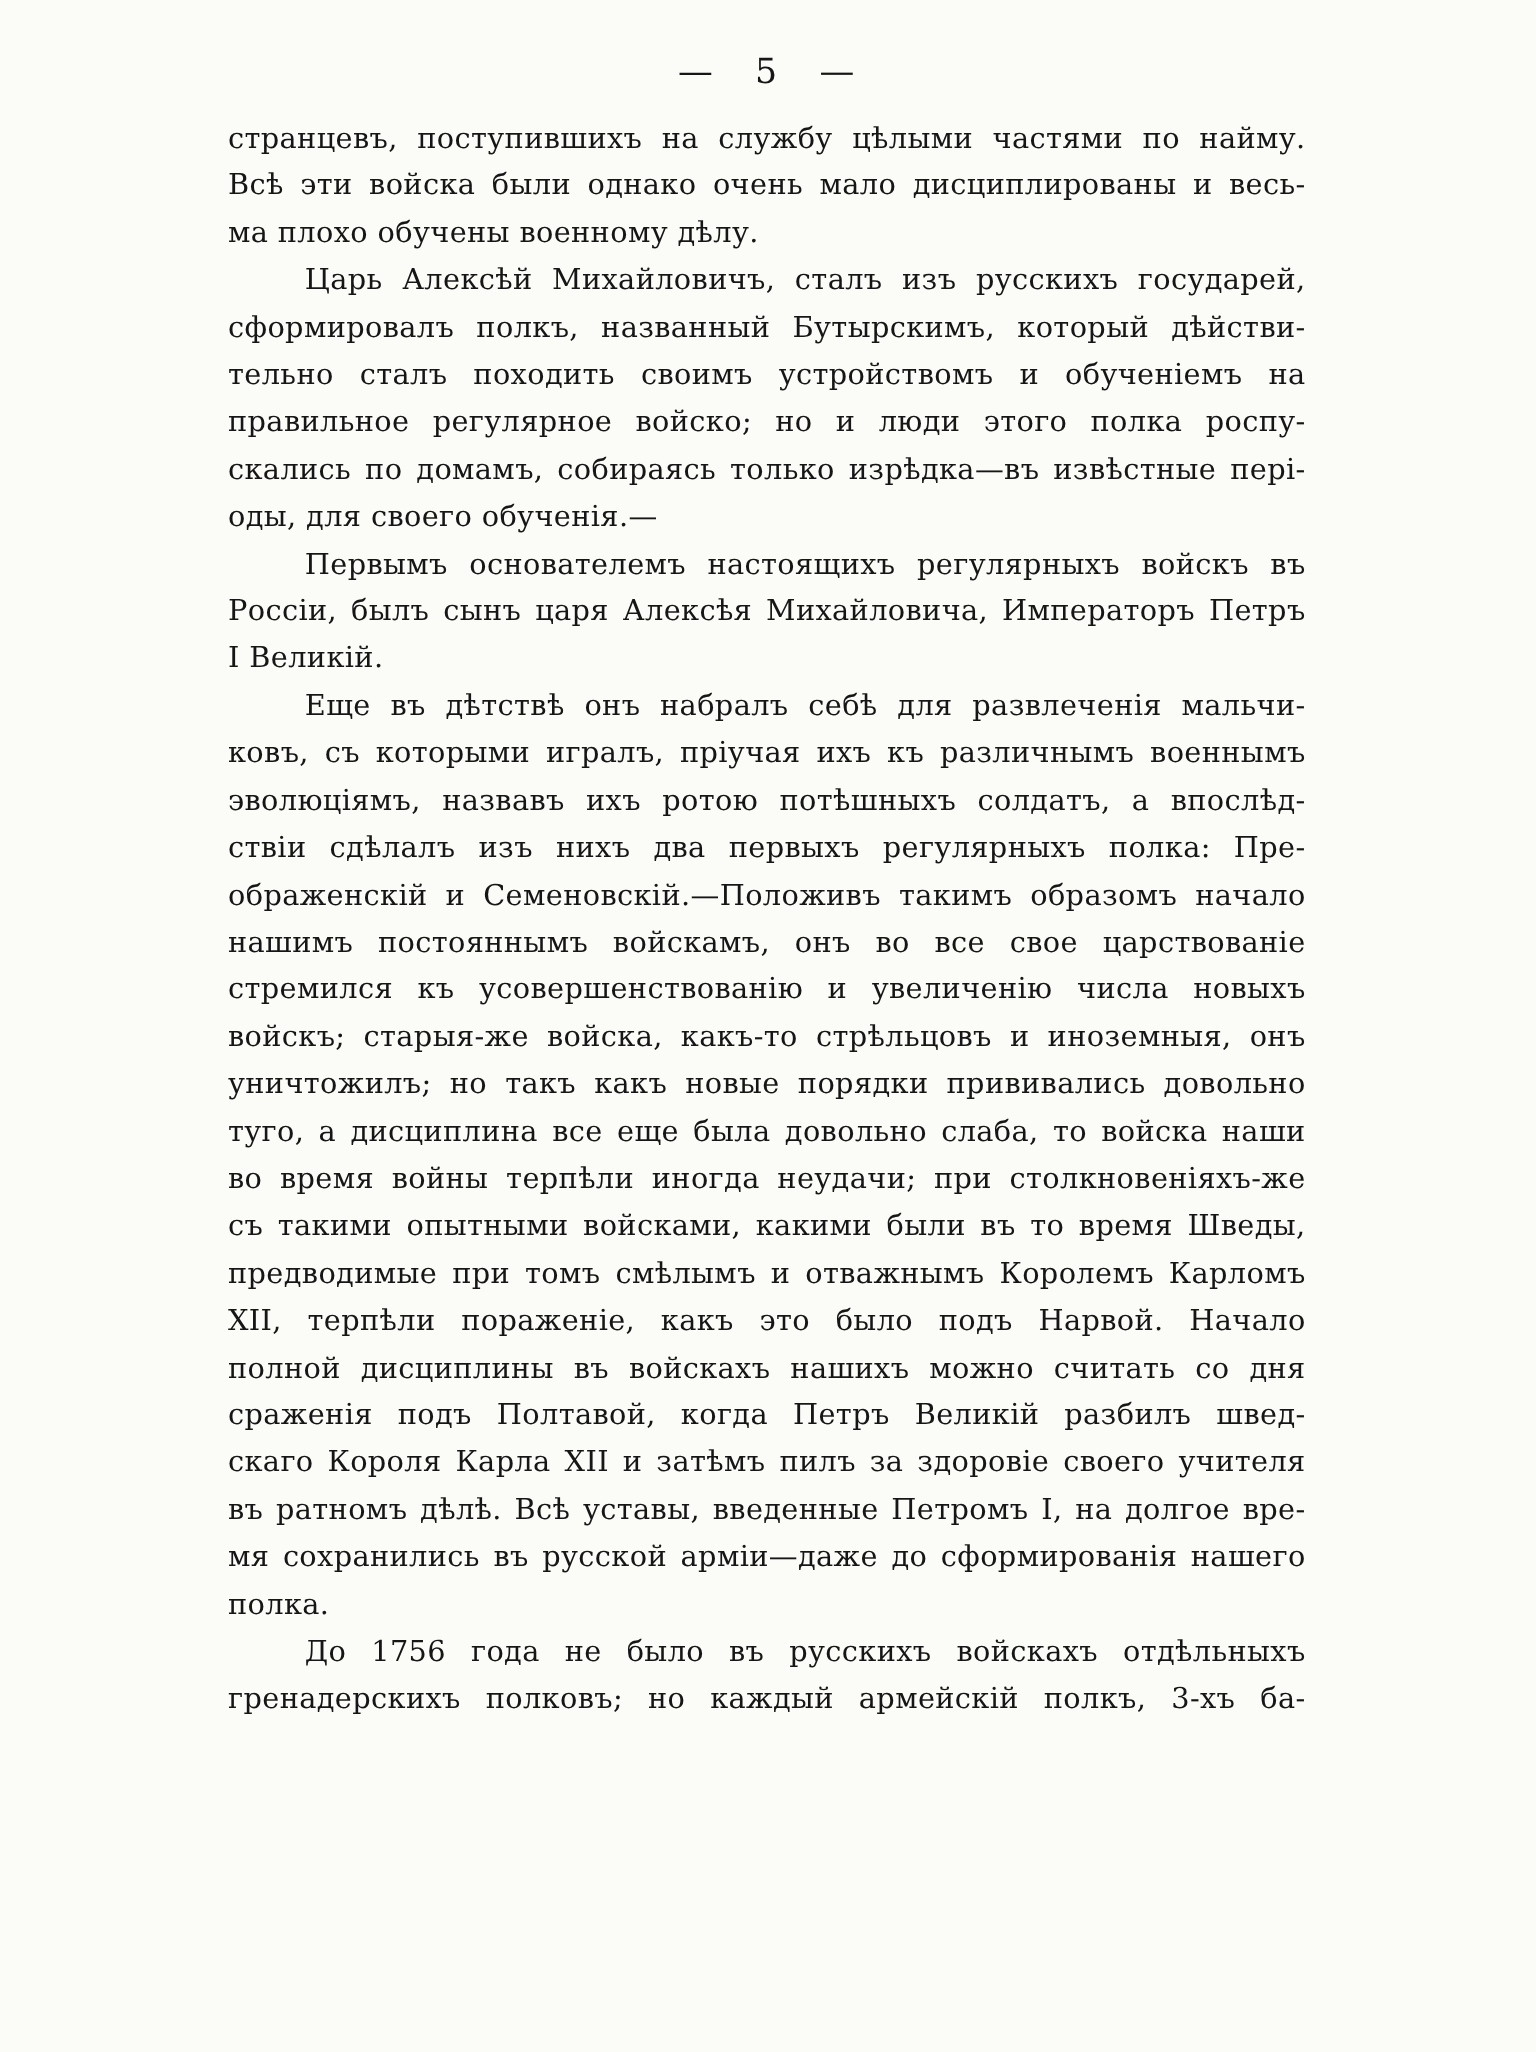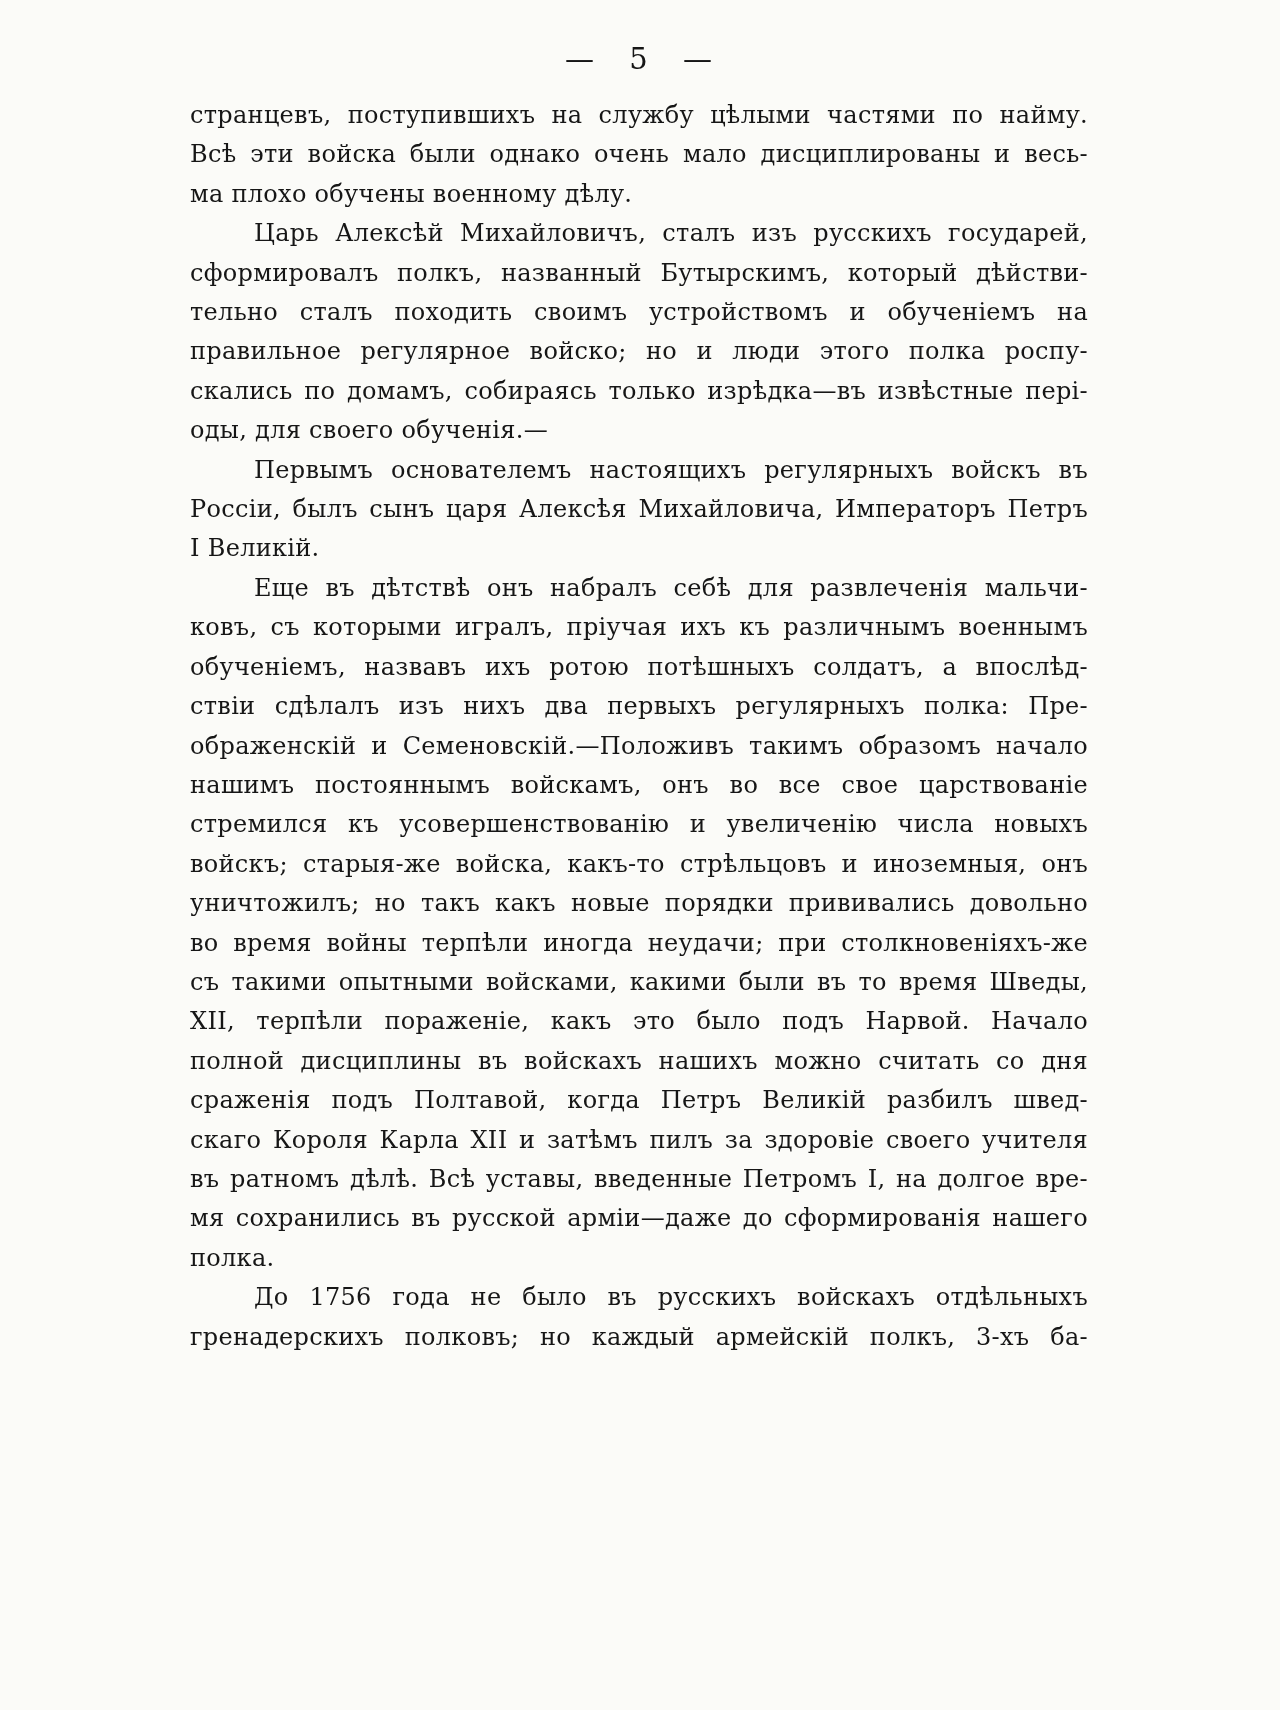--- a/index.html
+++ b/index.html
@@ -62,29 +62,31 @@
       <div class="line">сформировалъ полкъ, названный Бутырскимъ, который дѣйстви-</div>
       <div class="line">тельно сталъ походить своимъ устройствомъ и обученіемъ на</div>
       <div class="line">правильное регулярное войско; но и люди этого полка роспу-</div>
       <div class="line">скались по домамъ, собираясь только изрѣдка—въ извѣстные пері-</div>
       <div class="line last">оды, для своего обученія.—</div>
       <div class="line indent">Первымъ основателемъ настоящихъ регулярныхъ войскъ въ</div>
       <div class="line">Россіи, былъ сынъ царя Алексѣя Михайловича, Императоръ Петръ</div>
       <div class="line last">I Великій.</div>
       <div class="line indent">Еще въ дѣтствѣ онъ набралъ себѣ для развлеченія мальчи-</div>
       <div class="line">ковъ, съ которыми игралъ, пріучая ихъ къ различнымъ военнымъ</div>
-      <div class="line">обученіемъ, назвавъ ихъ ротою потѣшныхъ солдатъ, а впослѣд-</div>
+      <div class="line">эволюціямъ, назвавъ ихъ ротою потѣшныхъ солдатъ, а впослѣд-</div>
       <div class="line">ствіи сдѣлалъ изъ нихъ два первыхъ регулярныхъ полка: Пре-</div>
       <div class="line">ображенскій и Семеновскій.—Положивъ такимъ образомъ начало</div>
       <div class="line">нашимъ постояннымъ войскамъ, онъ во все свое царствованіе</div>
       <div class="line">стремился къ усовершенствованію и увеличенію числа новыхъ</div>
       <div class="line">войскъ; старыя-же войска, какъ-то стрѣльцовъ и иноземныя, онъ</div>
       <div class="line">уничтожилъ; но такъ какъ новые порядки прививались довольно</div>
+      <div class="line">туго, а дисциплина все еще была довольно слаба, то войска наши</div>
       <div class="line">во время войны терпѣли иногда неудачи; при столкновеніяхъ-же</div>
       <div class="line">съ такими опытными войсками, какими были въ то время Шведы,</div>
+      <div class="line">предводимые при томъ смѣлымъ и отважнымъ Королемъ Карломъ</div>
       <div class="line">XII, терпѣли пораженіе, какъ это было подъ Нарвой. Начало</div>
       <div class="line">полной дисциплины въ войскахъ нашихъ можно считать со дня</div>
       <div class="line">сраженія подъ Полтавой, когда Петръ Великій разбилъ швед-</div>
       <div class="line">скаго Короля Карла XII и затѣмъ пилъ за здоровіе своего учителя</div>
       <div class="line">въ ратномъ дѣлѣ. Всѣ уставы, введенные Петромъ I, на долгое вре-</div>
       <div class="line">мя сохранились въ русской арміи—даже до сформированія нашего</div>
       <div class="line last">полка.</div>
       <div class="line indent">До 1756 года не было въ русскихъ войскахъ отдѣльныхъ</div>
       <div class="line">гренадерскихъ полковъ; но каждый армейскій полкъ, 3-хъ ба-</div>
     </div>

